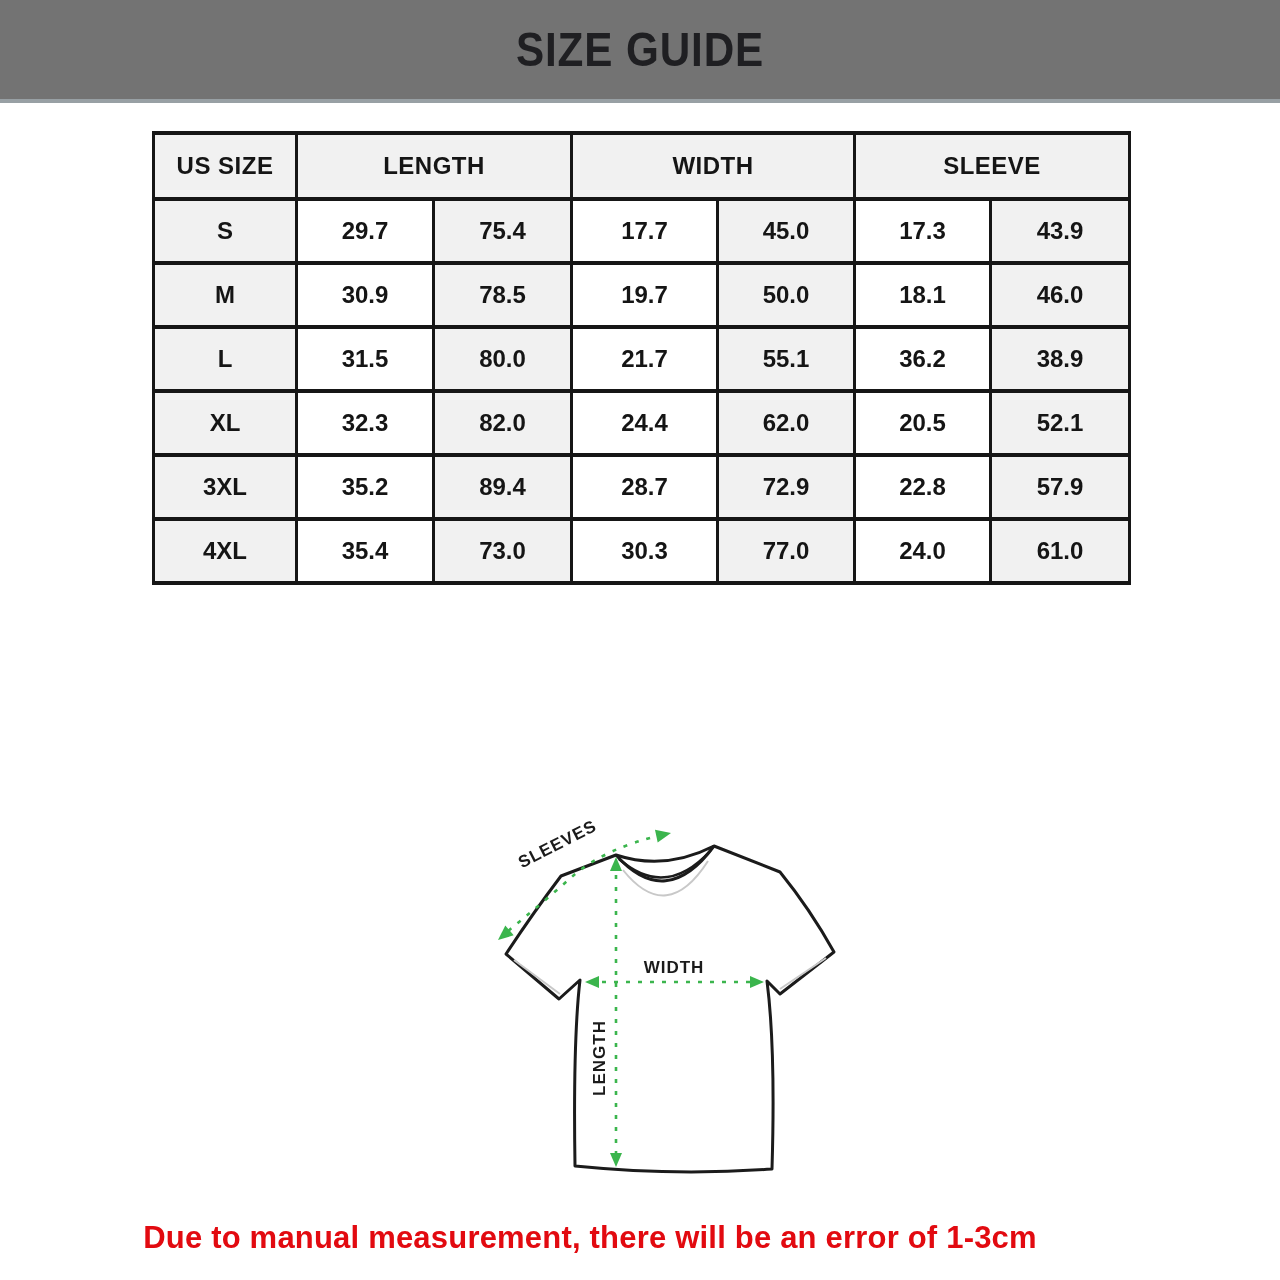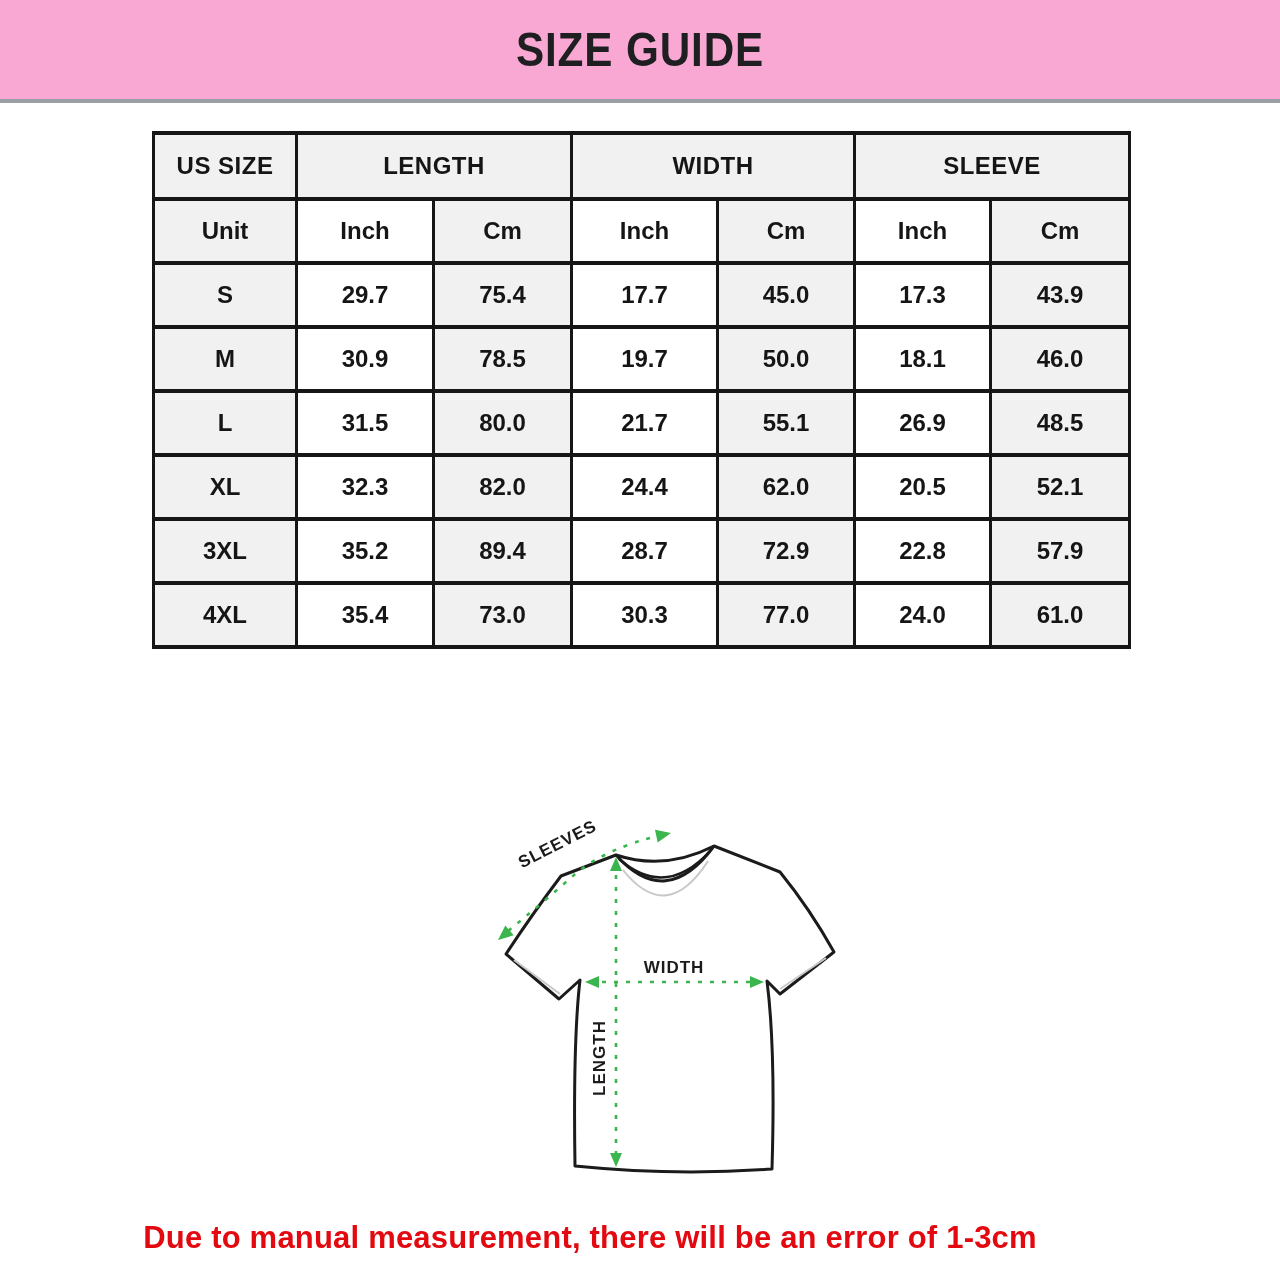--- a/index.html
+++ b/index.html
@@ -14,21 +14,21 @@
     overflow: hidden;
     font-family: "Liberation Sans", sans-serif;
     color: #151515;
   }
   
   .banner {
     position: absolute;
     top: 0; left: 0;
     width: 1280px;
     height: 99px;
-    background: #f9a8d4;
+    background: #737373;
     border-bottom: 4px solid #98a0a4;
     display: flex;
     align-items: center;
     justify-content: center;
   }
   .banner h1 {
     margin: 0;
     font-size: 48px;
     font-weight: 700;
     letter-spacing: 1px;
@@ -109,29 +109,20 @@
       <col style="width:136px">
     <col style="width:139px">
   </colgroup>
   <thead>
     <tr class="group-row">
       <th>US SIZE</th>
       <th colspan="2">LENGTH</th>
       <th colspan="2">WIDTH</th>
       <th colspan="2">SLEEVE</th>
     </tr>
-    <tr class="unit-row">
-      <th class="alt">Unit</th>
-      <th>Inch</th>
-      <th class="alt">Cm</th>
-      <th>Inch</th>
-      <th class="alt">Cm</th>
-      <th>Inch</th>
-      <th class="alt">Cm</th>
-    </tr>
   </thead>
   <tbody id="size-rows">
       <tr>
         <td class="alt">S</td>
         <td>29.7</td>
         <td class="alt">75.4</td>
         <td>17.7</td>
         <td class="alt">45.0</td>
         <td>17.3</td>
         <td class="alt">43.9</td>
@@ -144,22 +135,22 @@
         <td class="alt">50.0</td>
         <td>18.1</td>
         <td class="alt">46.0</td>
       </tr>
       <tr>
         <td class="alt">L</td>
         <td>31.5</td>
         <td class="alt">80.0</td>
         <td>21.7</td>
         <td class="alt">55.1</td>
-        <td>26.9</td>
-        <td class="alt">48.5</td>
+        <td>36.2</td>
+        <td class="alt">38.9</td>
       </tr>
       <tr>
         <td class="alt">XL</td>
         <td>32.3</td>
         <td class="alt">82.0</td>
         <td>24.4</td>
         <td class="alt">62.0</td>
         <td>20.5</td>
         <td class="alt">52.1</td>
       </tr>

